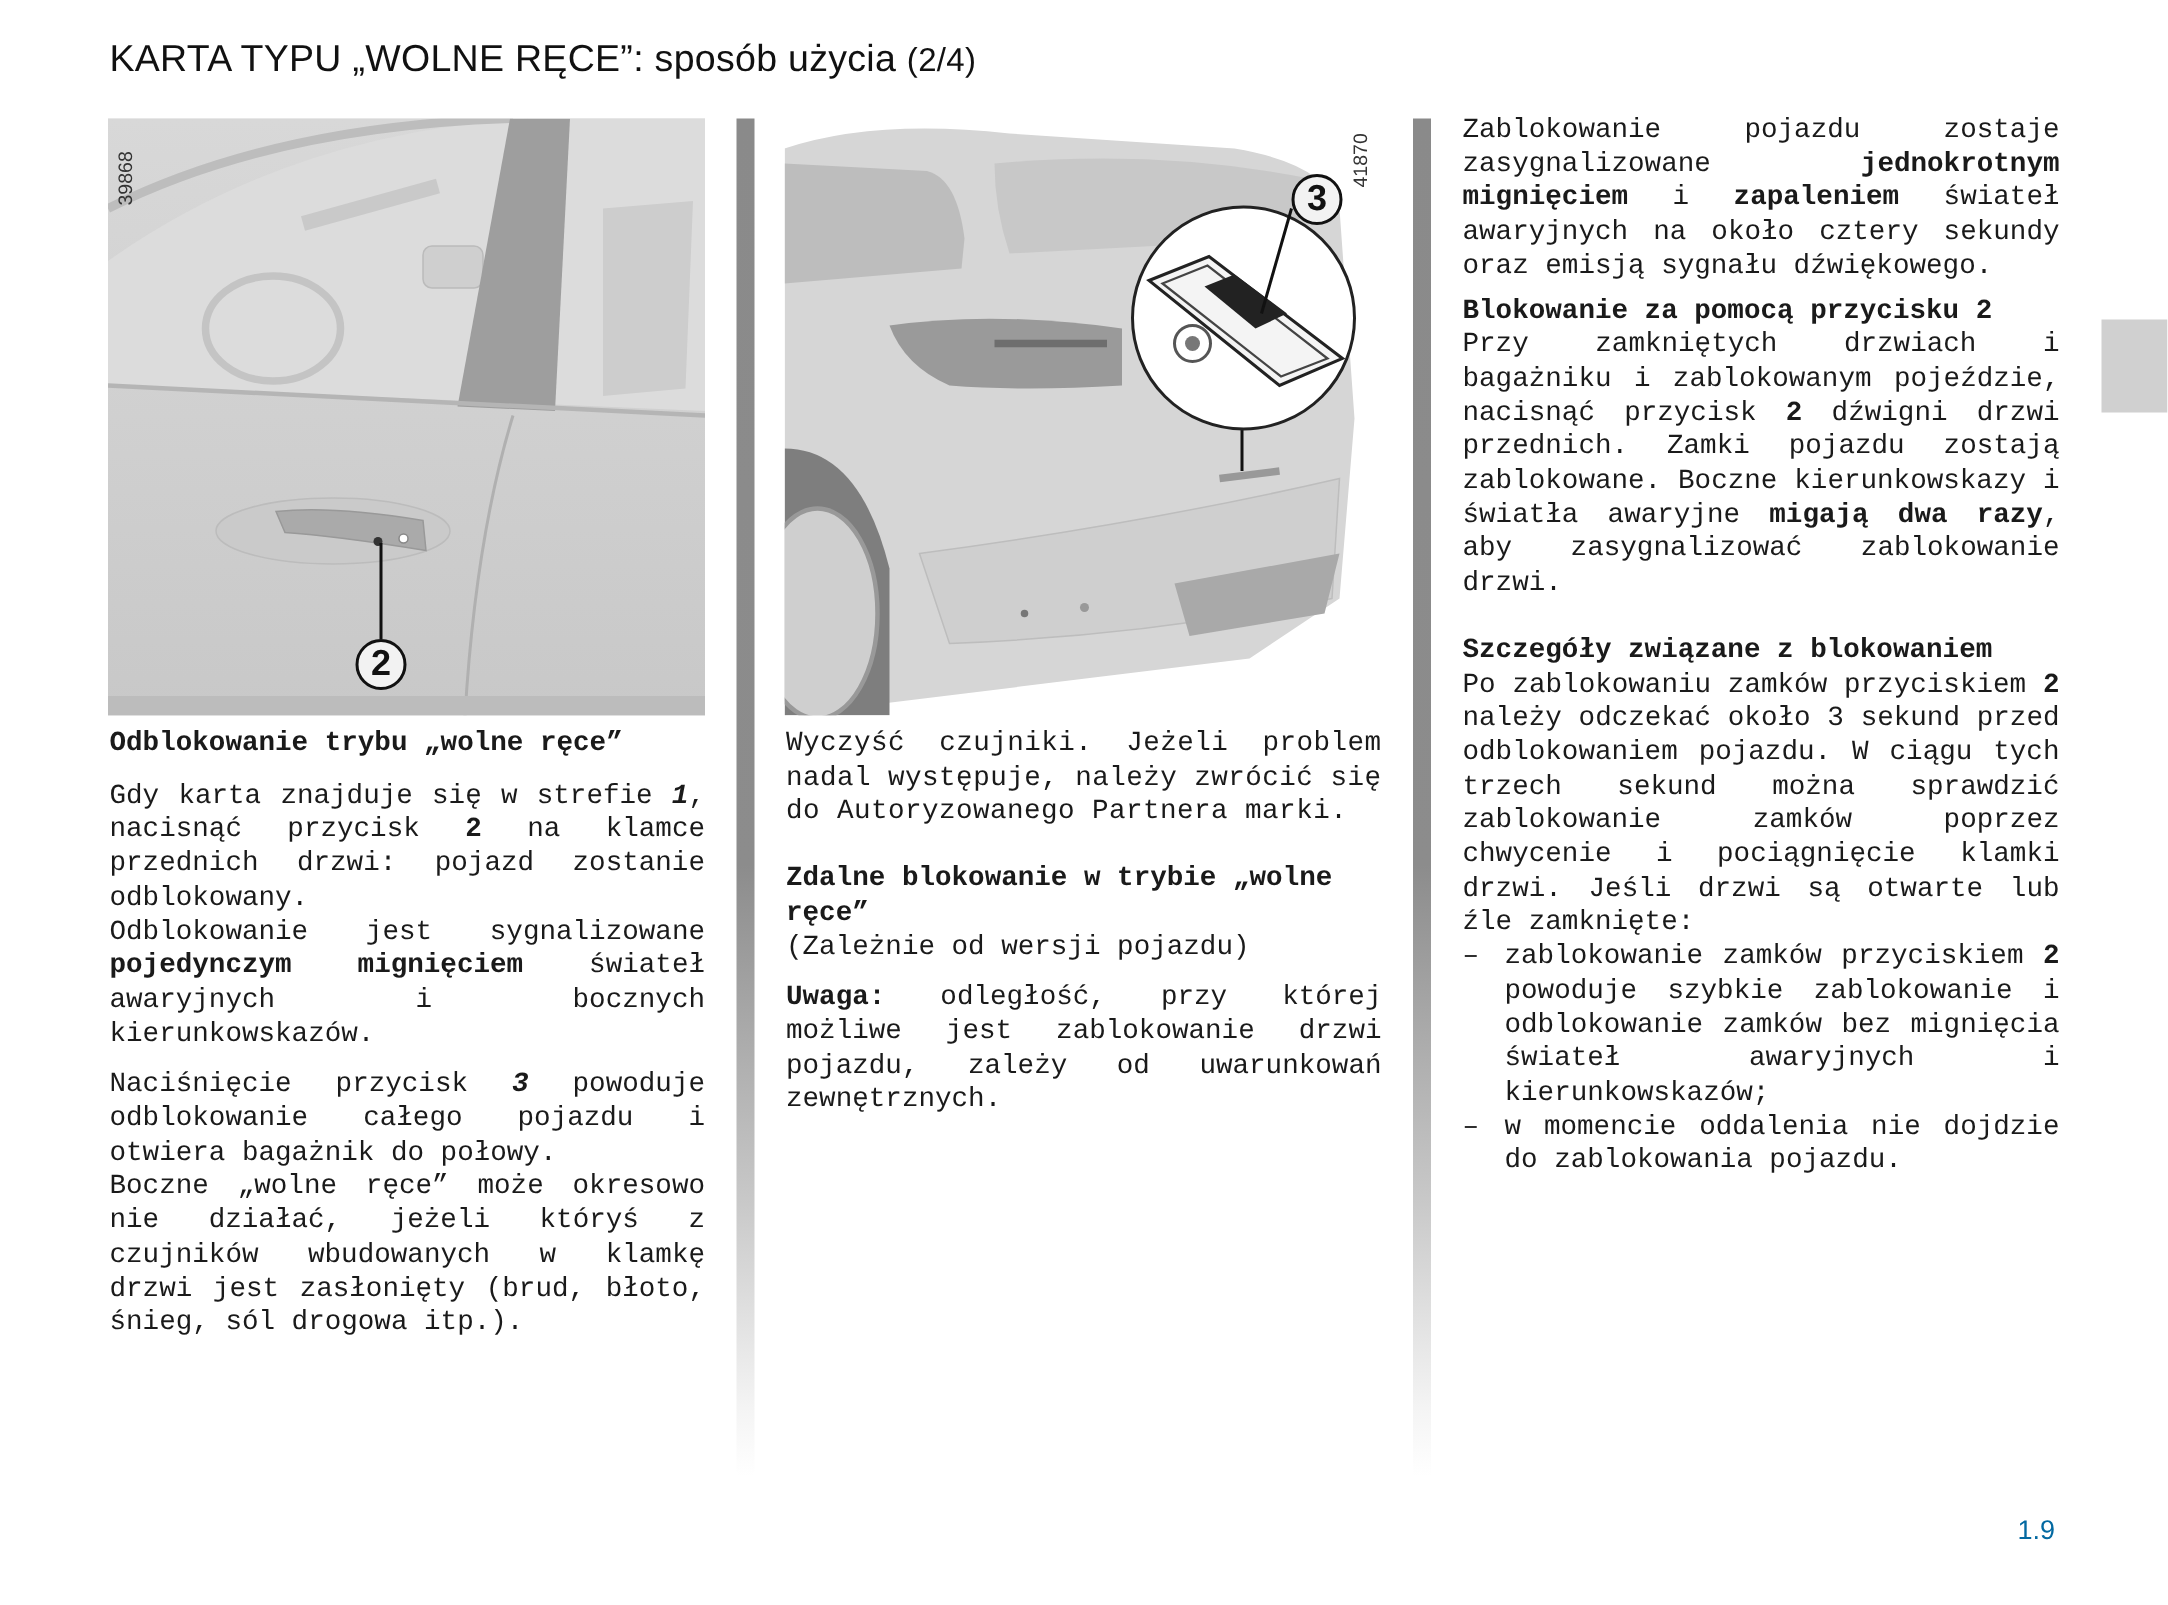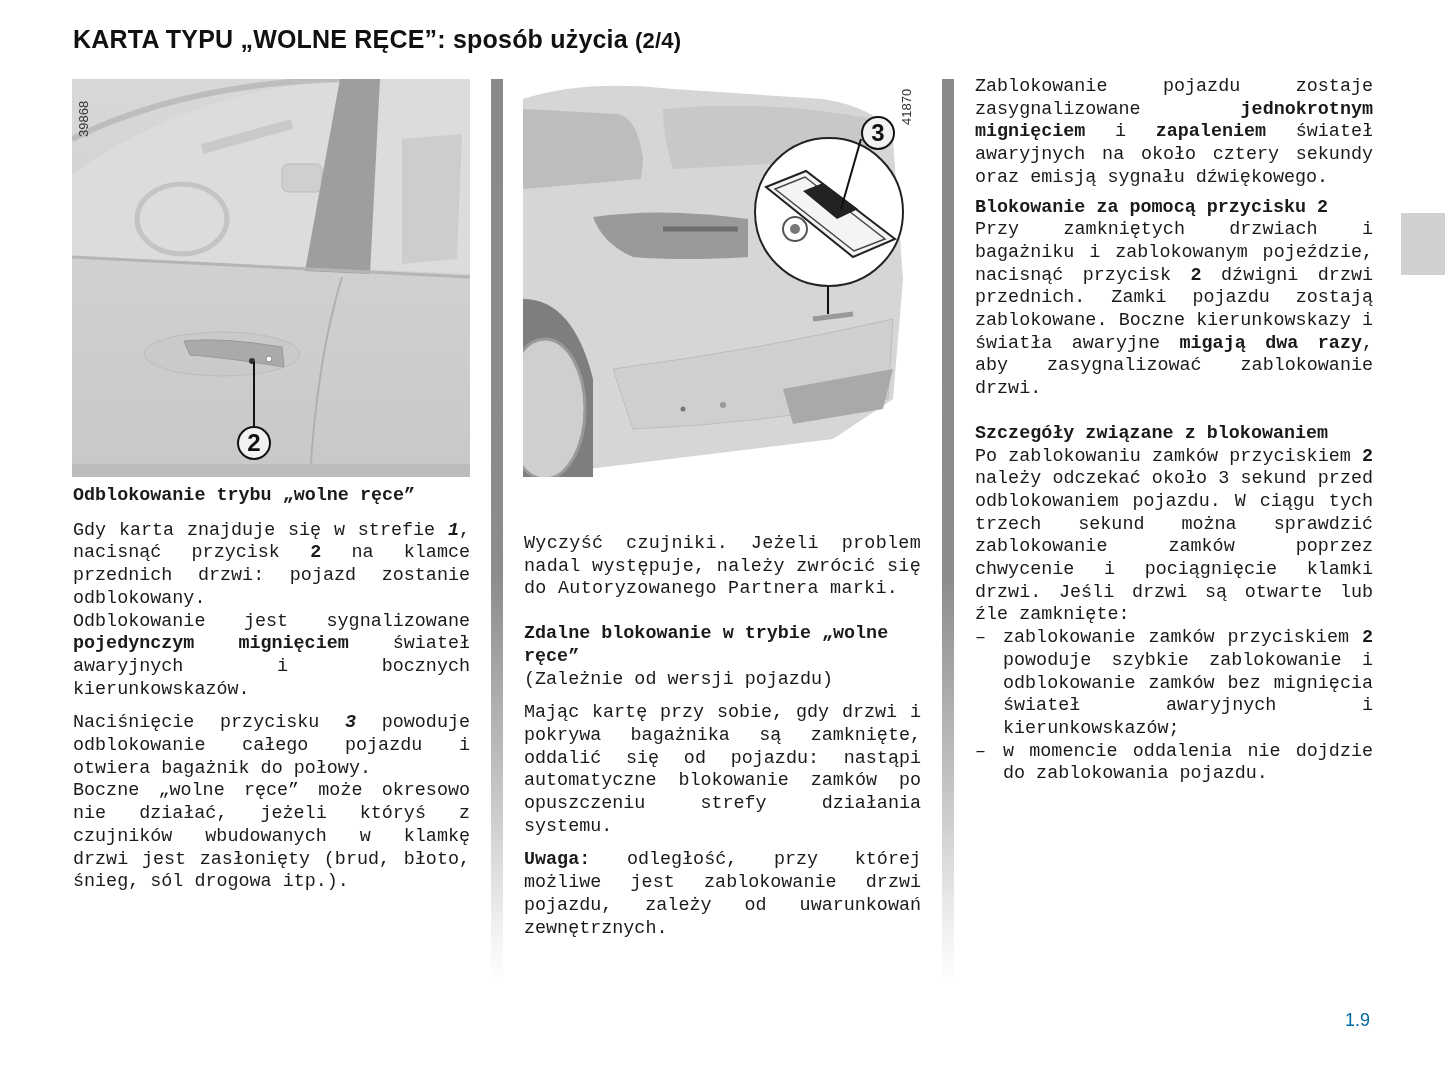--- a/index.html
+++ b/index.html
@@ -2,21 +2,21 @@
 <html><head>
   <meta charset="utf-8">
   <style>
     html, body { margin: 0; padding: 0; background: #ffffff; }
     body {
       width: 1445px; height: 1070px; position: relative; overflow: hidden;
       font-family: "Liberation Sans", sans-serif; color: #1a1a1a;
     }
     .page-title {
       position: absolute; left: 73px; top: 25px;
-      font-size: 25px; font-weight: bold; letter-spacing: 0.2px; color: #111;
+      font-size: 25px; font-weight: normal; letter-spacing: 0.2px; color: #111;
       white-space: nowrap;
       text-align: center;
     }
     .page-title .sub { font-size: 22px; }
     .divider {
       position: absolute; top: 79px; width: 12px; height: 905px;
       background: linear-gradient(to bottom, #8a8a8a 0%, #8c8c8c 55%, #c9c9c9 80%, #f4f4f4 95%, #ffffff 100%);
     }
     .thumb-tab {
       position: absolute; left: 1401px; top: 213px; width: 44px; height: 62px;
@@ -133,30 +133,29 @@
 
 <div class="col" style="left:73px; top:485px; width:397px;">
   <h3>Odblokowanie trybu „wolne ręce”</h3>
   <p style="margin-top:12px;">
     <span>Gdy karta znajduje się w strefie </span><b><i>1</i></b><span>, nacisnąć przycisk </span><b>2</b><span> na klamce przednich drzwi: pojazd zostanie odblokowany.</span>
   </p>
   <p>
     <span>Odblokowanie jest sygnalizowane </span><b>pojedynczym mignięciem</b><span> świateł awaryjnych i bocznych kierunkowskazów.</span>
   </p>
   <p style="margin-top:11px;">
-    <span>Naciśnięcie przycisku </span><b><i>3</i></b><span> powoduje odblokowanie całego pojazdu i otwiera bagażnik do połowy.</span>
+    <span>Naciśnięcie przycisk </span><b><i>3</i></b><span> powoduje odblokowanie całego pojazdu i otwiera bagażnik do połowy.</span>
   </p>
   <p>Boczne „wolne ręce” może okresowo nie działać, jeżeli któryś z czujników wbudowanych w klamkę drzwi jest zasłonięty (brud, błoto, śnieg, sól drogowa itp.).</p>
 </div>
 
 <div class="col" style="left:524px; top:485px; width:397px;">
-  <p style="letter-spacing:0.3px;margin-top:48px;">Wyczyść czujniki. Jeżeli problem nadal występuje, należy zwrócić się do Autoryzowanego Partnera marki.</p>
+  <p style="letter-spacing:0.3px;">Wyczyść czujniki. Jeżeli problem nadal występuje, należy zwrócić się do Autoryzowanego Partnera marki.</p>
   <h3 style="margin-top:22px;">Zdalne blokowanie w trybie „wolne ręce”</h3>
   <p style="text-align:left;">(Zależnie od wersji pojazdu)</p>
-  <p style="margin-top:11px;">Mając kartę przy sobie, gdy drzwi i pokrywa bagażnika są zamknięte, oddalić się od pojazdu: nastąpi automatyczne blokowanie zamków po opuszczeniu strefy działania systemu.</p>
   <p style="margin-top:11px;">
     <b>Uwaga:</b><span> odległość, przy której możliwe jest zablokowanie drzwi pojazdu, zależy od uwarunkowań zewnętrznych.</span>
   </p>
 </div>
 
 <div class="col" style="left:975px; top:76px; width:398px;">
   <p>
     <span>Zablokowanie pojazdu zostaje zasygnalizowane </span><b>jednokrotnym mignięciem</b><span> i </span><b>zapaleniem</b><span> świateł awaryjnych na około cztery sekundy oraz emisją sygnału dźwiękowego.</span>
   </p>
   <h3 style="margin-top:7px;">Blokowanie za pomocą przycisku 2</h3>

